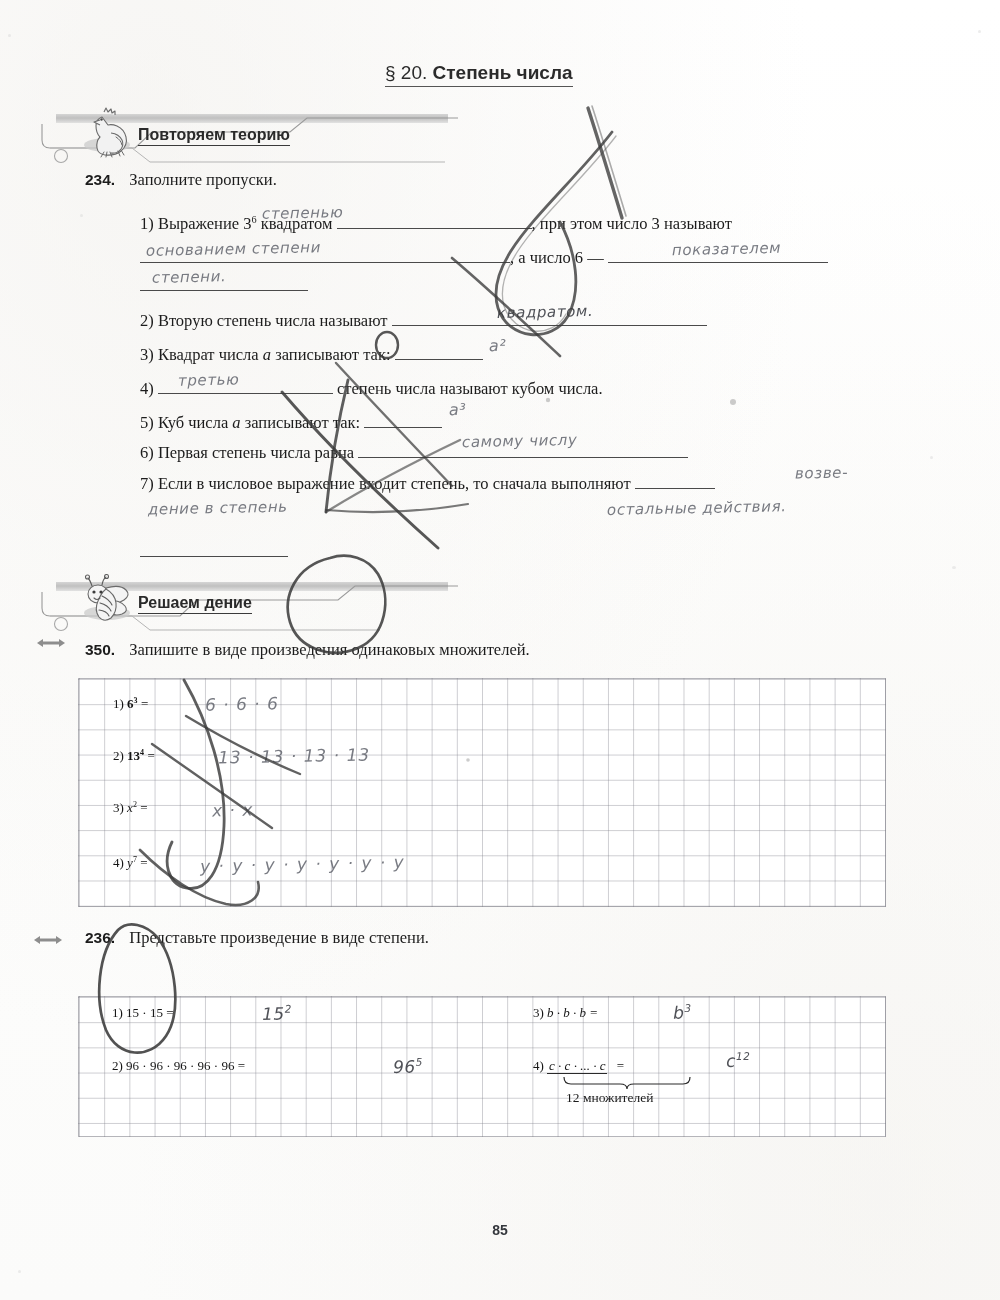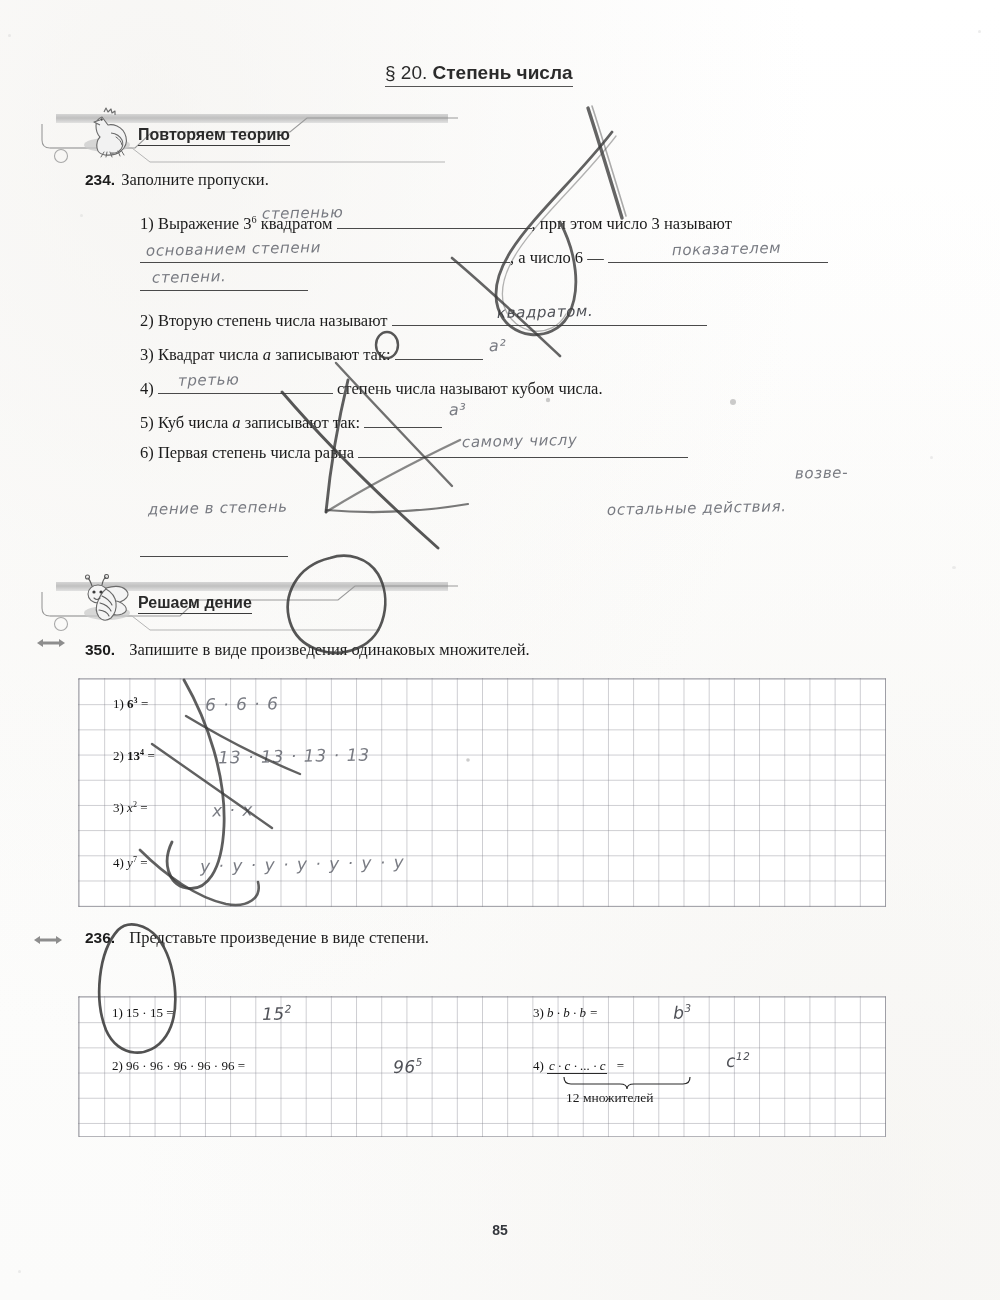--- a/index.html
+++ b/index.html
@@ -210,21 +210,21 @@
         <path d="M38,45 l2,5 M41,44 l3,5"></path>
         <path d="M36,31 q5,3 6,8"></path>
       </g>
       <circle cx="21.5" cy="13.5" r="1.2" fill="#4a4a4a"></circle>
     </svg>
     <div class="label">Повторяем теорию</div>
   </div>
 
   <div class="ex-head" style="left:85px; top:170px;">
     <span class="ex-num">234.</span>
-    <span class="ex-text" style="margin-left:2px;">Заполните пропуски.</span>
+    <span class="ex-text" style="margin-left:10px;">Заполните пропуски.</span>
   </div>
 
   <div class="stmt" style="left:140px; top:210px;">
     <span>1)</span>
     <span>Выражение 3</span><sup class="pw">6</sup>
     <span>квадратом</span>
     <span class="rule" style="width:195px; height:18px;"></span><span>, при этом число 3 называют</span>
   </div>
   <div class="hw" style="left:262px; top:204px;">степенью</div>
 
@@ -272,20 +272,25 @@
   </div>
   <div class="hw" style="left:449px; top:400px; font-size:16px;">a³</div>
 
   <div class="stmt" style="left:140px; top:439px;">
     <span>6)</span>
     <span>Первая степень числа равна</span>
     <span class="rule" style="width:330px; height:18px;"></span>
   </div>
   <div class="hw" style="left:462px; top:432px;">самому числу</div>
 
+  <div class="stmt" style="left:140px; top:470px;">
+    <span>7)</span>
+    <span>Если в числовое выражение входит степень, то сначала выполняют</span>
+    <span class="rule" style="width:80px; height:18px;"></span>
+  </div>
   <div class="hw" style="left:795px; top:464px;">возве-</div>
 
   <div class="hw" style="left:148px; top:499px;">дение в степень</div>
   <div class="hw" style="left:607px; top:499px;">остальные действия.</div>
 
   <div class="stmt" style="left:140px; top:540px;">
     <span class="rule" style="width:148px; height:16px;"></span>
   </div>
 
   <div class="banner" style="top:572px;">

